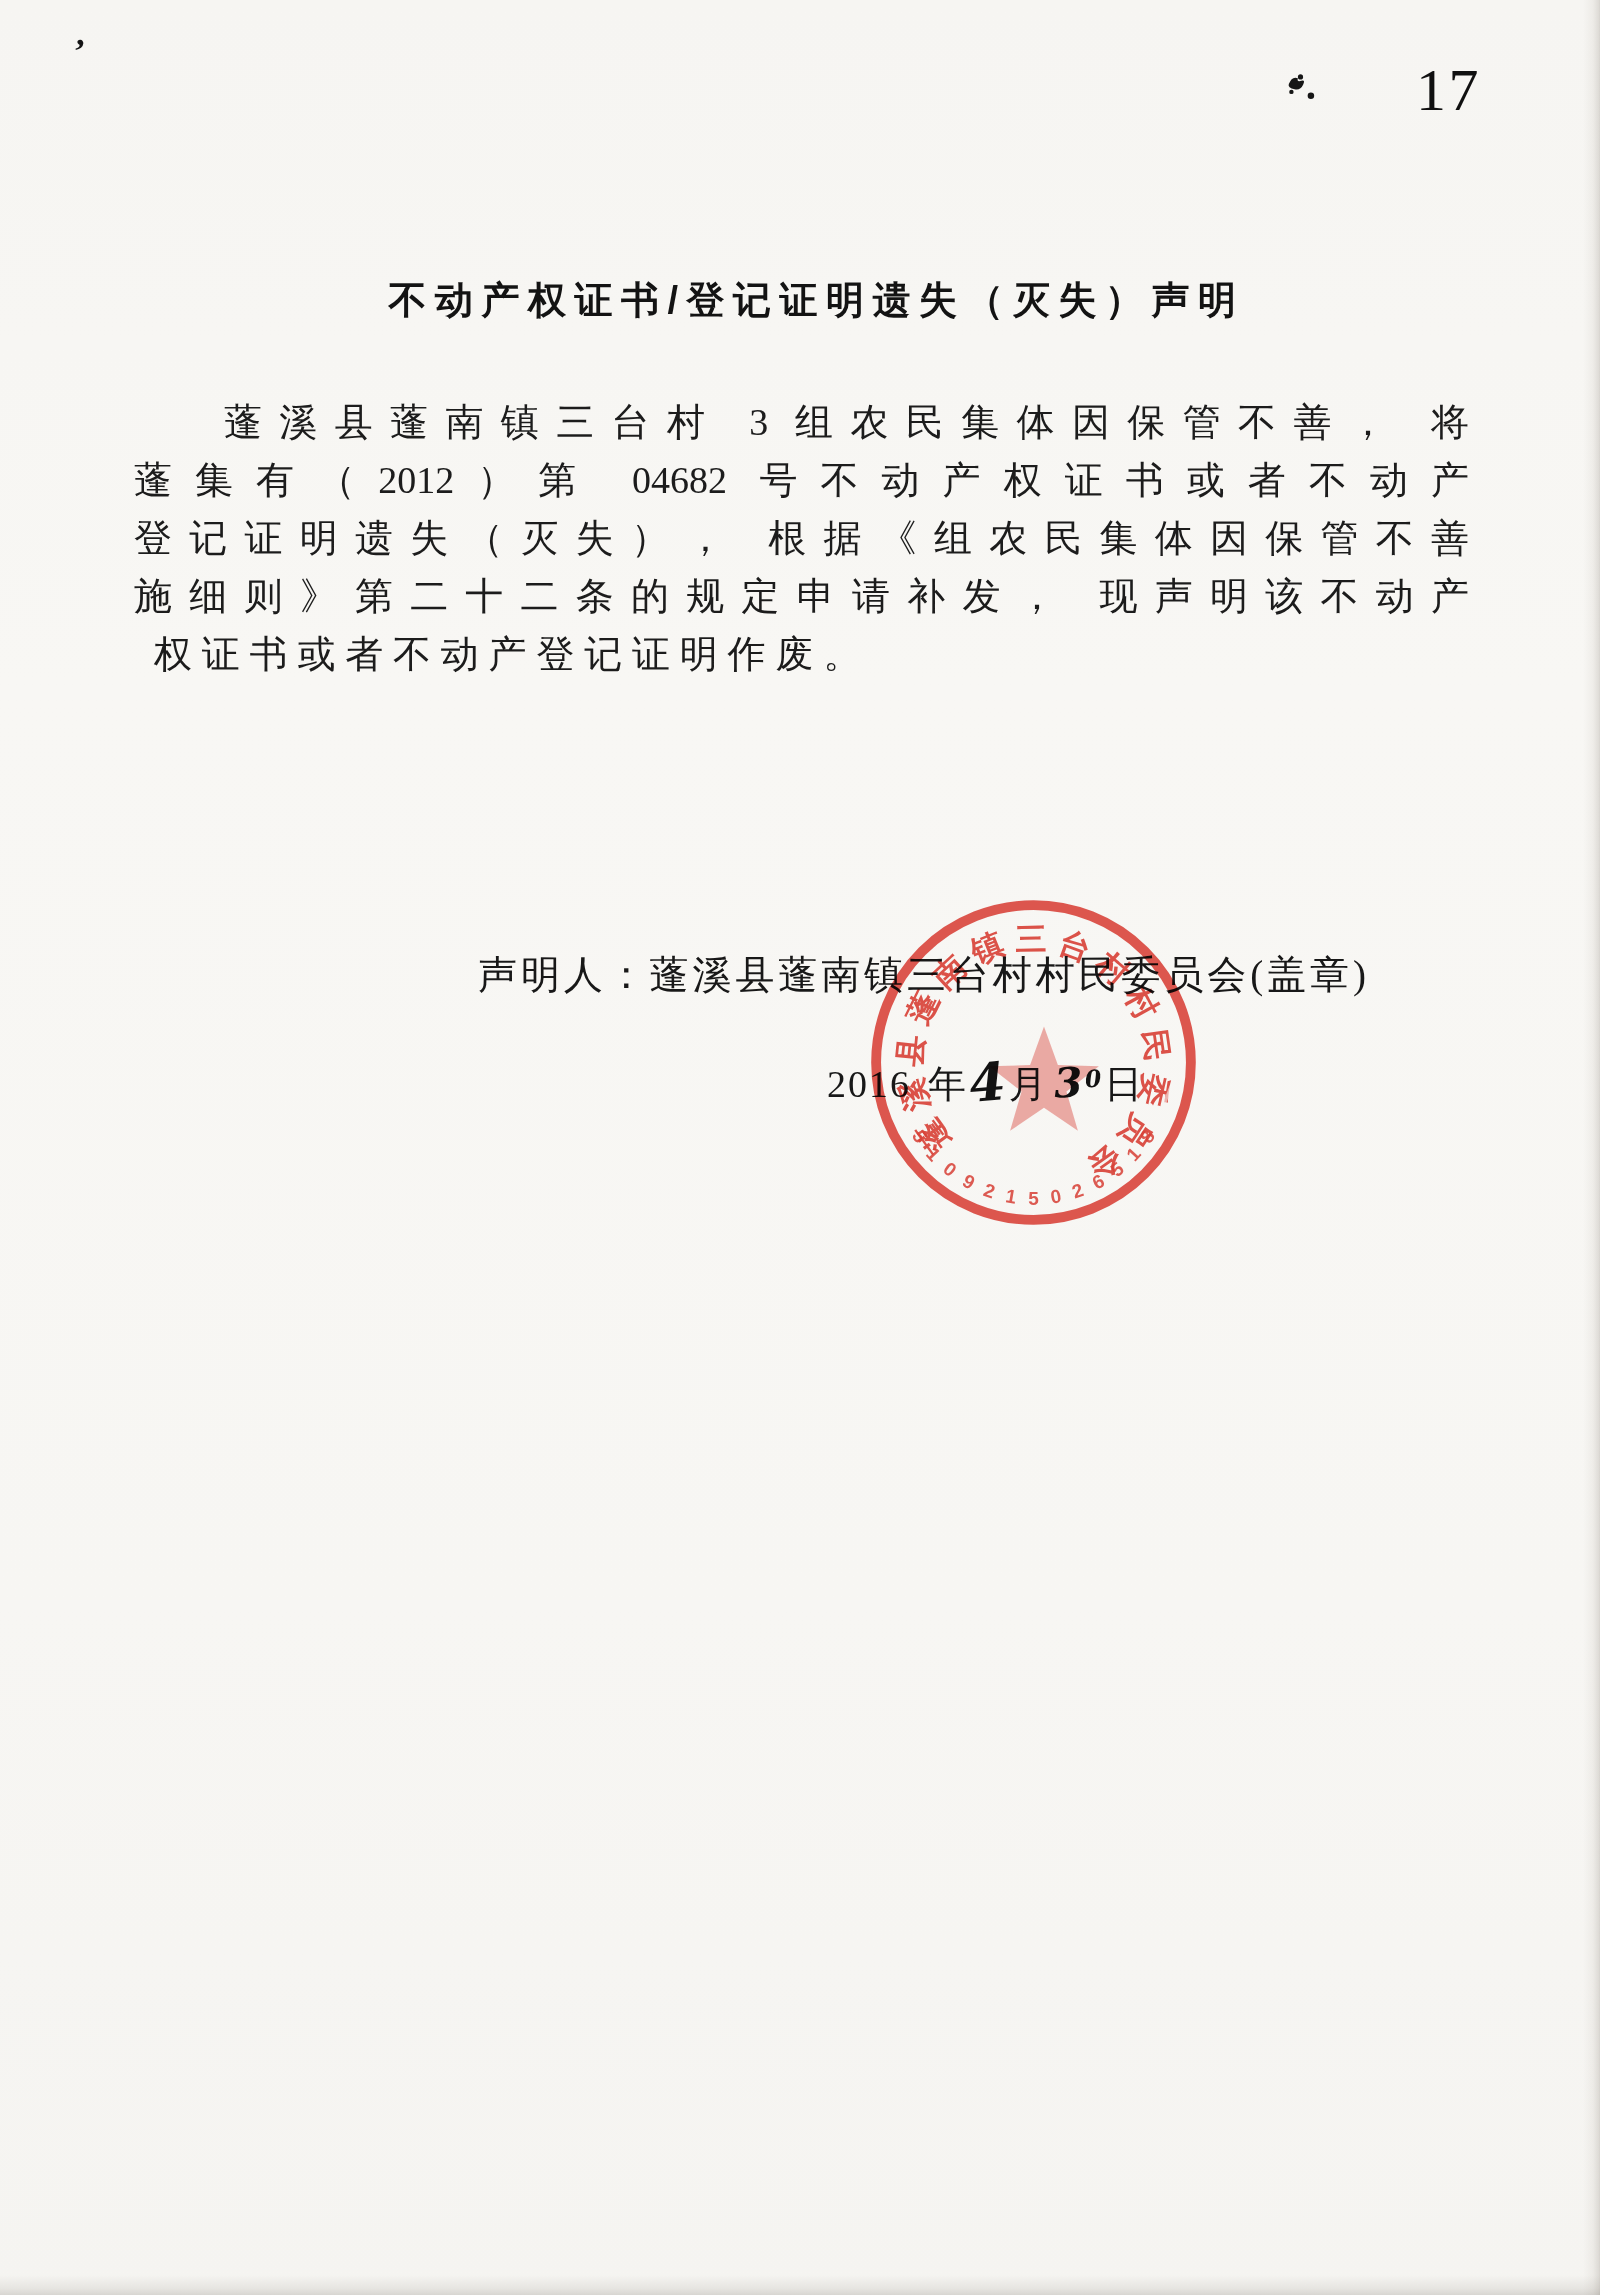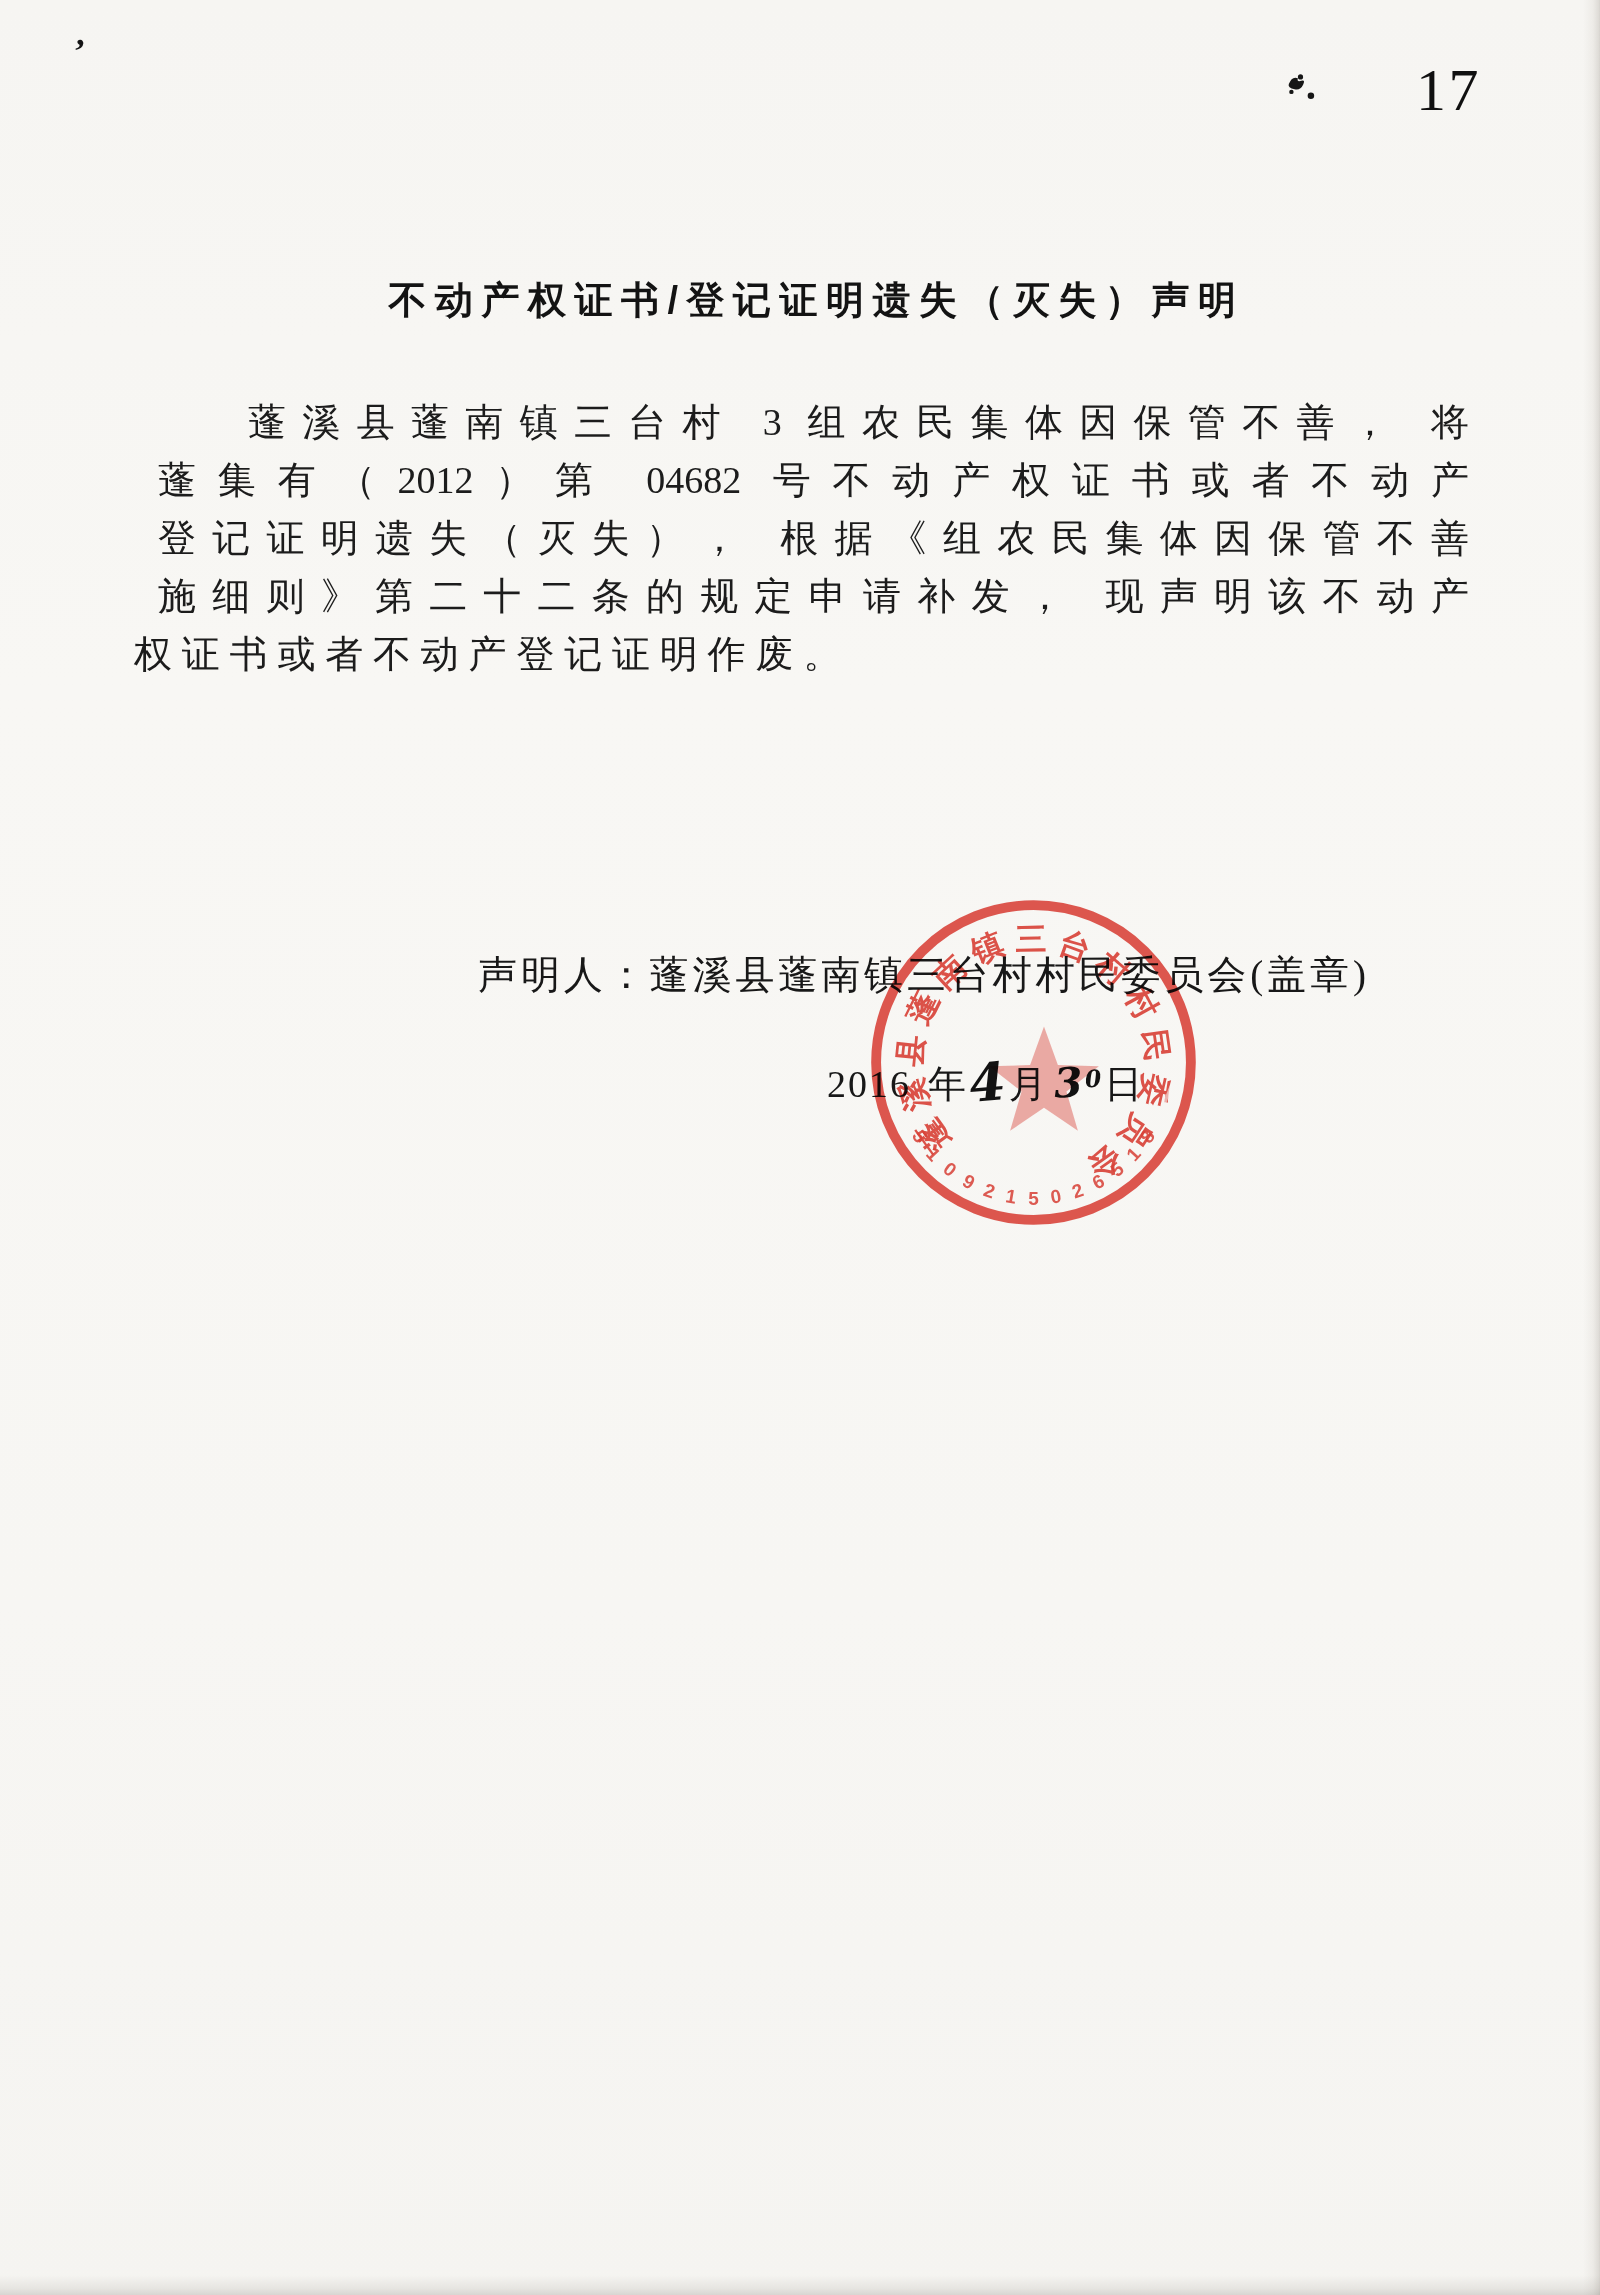--- a/index.html
+++ b/index.html
@@ -43,24 +43,23 @@
   }
   .body-block{
     position:absolute;left:134px;top:393px;width:1335px;
     font-size:38px;color:#1c1c1c;
   }
   .bline{height:58px;line-height:58px;}
   .bline.just{
     text-align:justify;
     text-align-last:justify;
     text-justify:inter-character;
-    margin-left:24px;
   }
   .bline.i1{text-indent:90px;}
-  .bline.plain{letter-spacing:9.8px;}
+  .bline.plain{letter-spacing:9.8px;margin-left:20px;}
   .bline.i2{text-indent:77px;letter-spacing:26px;}
   .declarant{
     position:absolute;left:478px;top:948px;
     font-size:39px;letter-spacing:3.9px;white-space:nowrap;color:#181818;
   }
   .date-line{
     position:absolute;left:827px;top:1048px;
     font-size:38px;letter-spacing:2px;white-space:nowrap;color:#181818;
   }
   .date-line .ylabel{margin-left:17px;}

